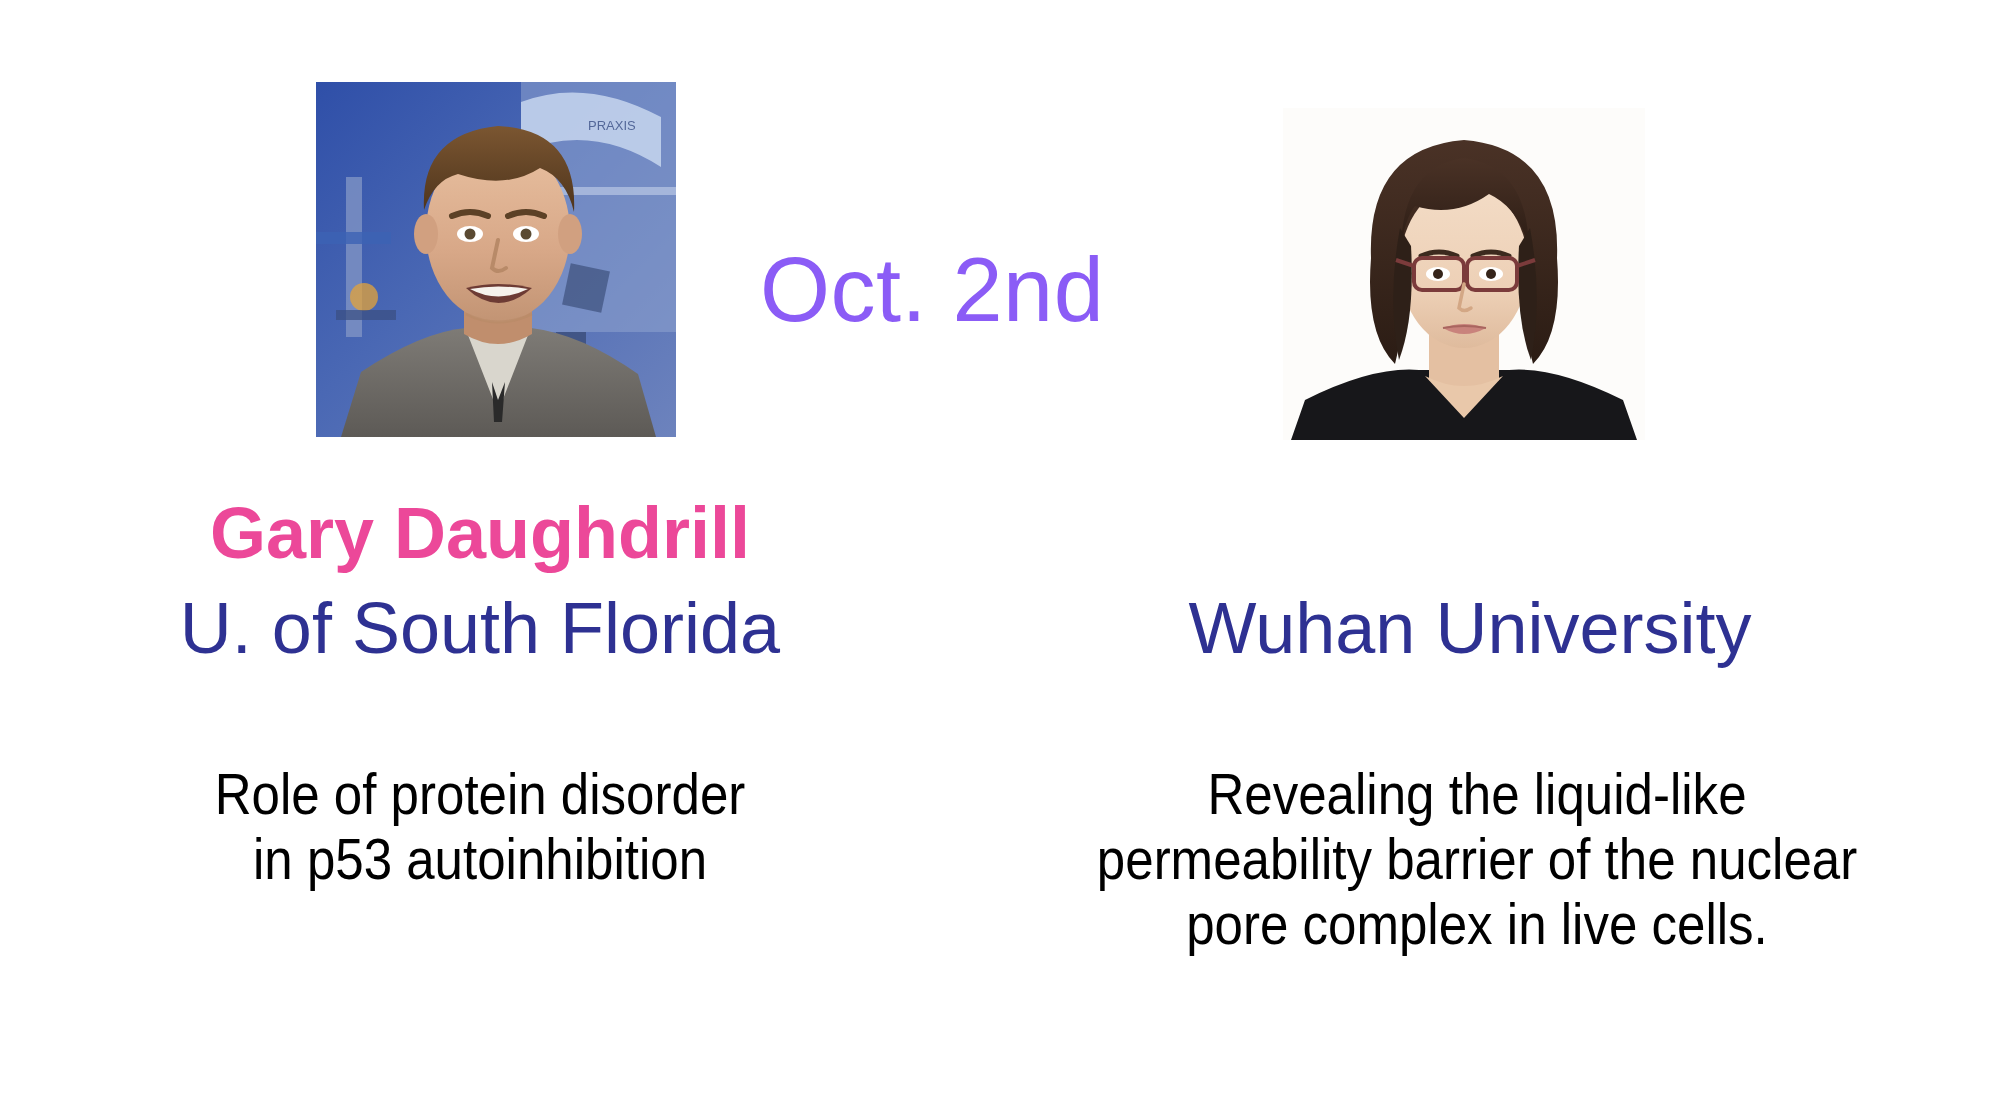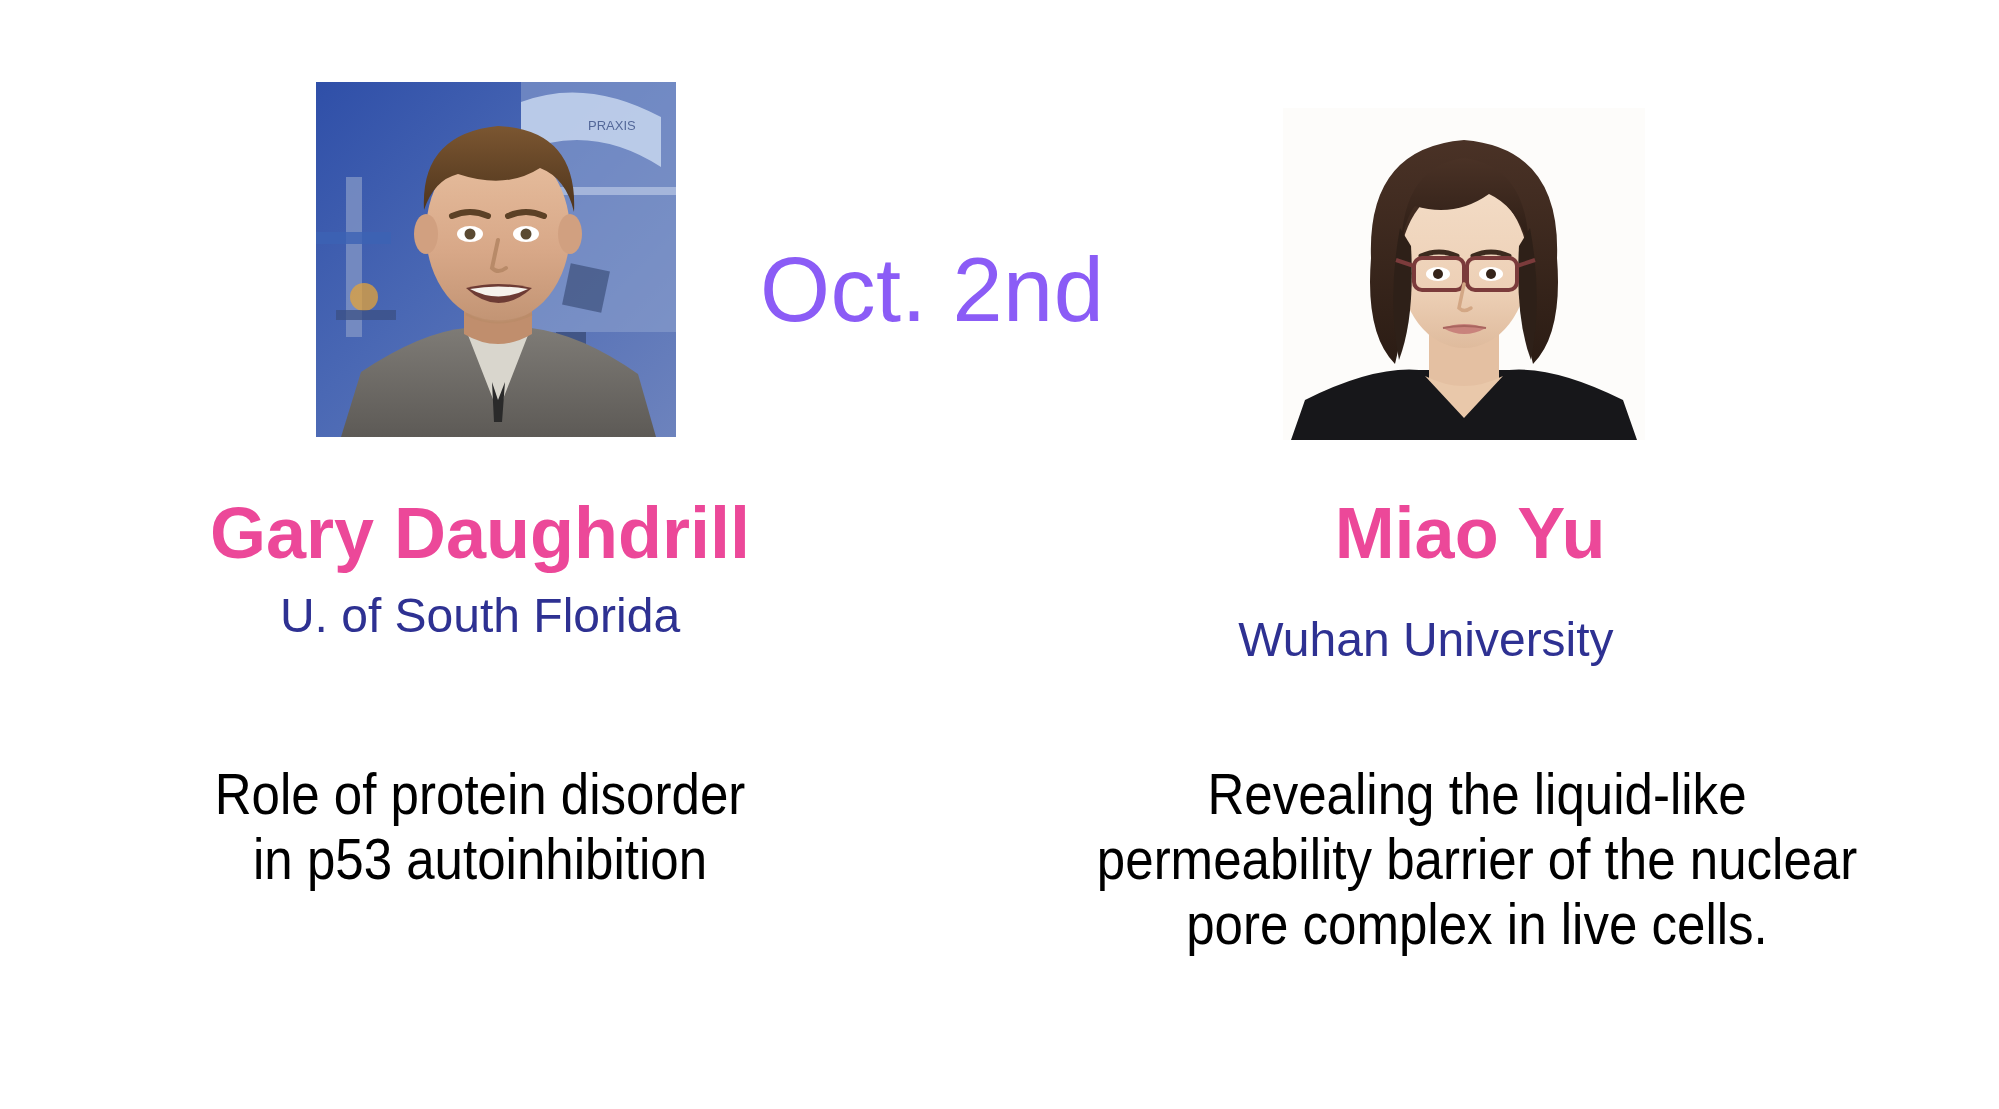--- a/index.html
+++ b/index.html
@@ -68,31 +68,31 @@
     font-size: 72px;
     line-height: 1;
     color: #ec4899;
     text-align: center;
     white-space: nowrap;
   }
   .affil {
     position: absolute;
     font-family: "Liberation Sans", sans-serif;
     font-weight: 400;
-    font-size: 48px;
+    font-size: 72px;
     line-height: 1;
     color: #2e3192;
     text-align: center;
     white-space: nowrap;
   }
 
   .name-left   { left: 60px;  top: 497px; width: 840px; }
   .affil-left  { left: 60px;  top: 592px; width: 840px; }
   .name-right  { left: 1000px; top: 497px; width: 940px; }
-  .affil-right { left: 956px; top: 592px; width: 940px; margin-top: 24px; }
+  .affil-right { left: 1000px; top: 592px; width: 940px; }
 
   
   .talk {
     position: absolute;
     font-family: "Liberation Sans Narrow", "Liberation Sans", sans-serif;
     font-stretch: condensed;
     font-weight: 400;
     font-size: 58px;
     line-height: 1.12;
     color: #000000;
@@ -235,21 +235,20 @@
 
   <div class="name name-left">Gary Daughdrill</div>
 
   <div class="affil affil-left">U. of South Florida</div>
 
   <div class="talk talk-left">
     <span class="talk-line">Role of protein disorder</span>
     <span class="talk-line">in p53 autoinhibition</span>
   </div>
 
-  <div class="name name-right">Miao Yu</div>
 
   <div class="affil affil-right">Wuhan University</div>
 
   <div class="talk talk-right">
     <span class="talk-line">Revealing the liquid-like</span>
     <span class="talk-line">permeability barrier of the nuclear</span>
     <span class="talk-line">pore complex in live cells.</span>
   </div>
 
 </div>

